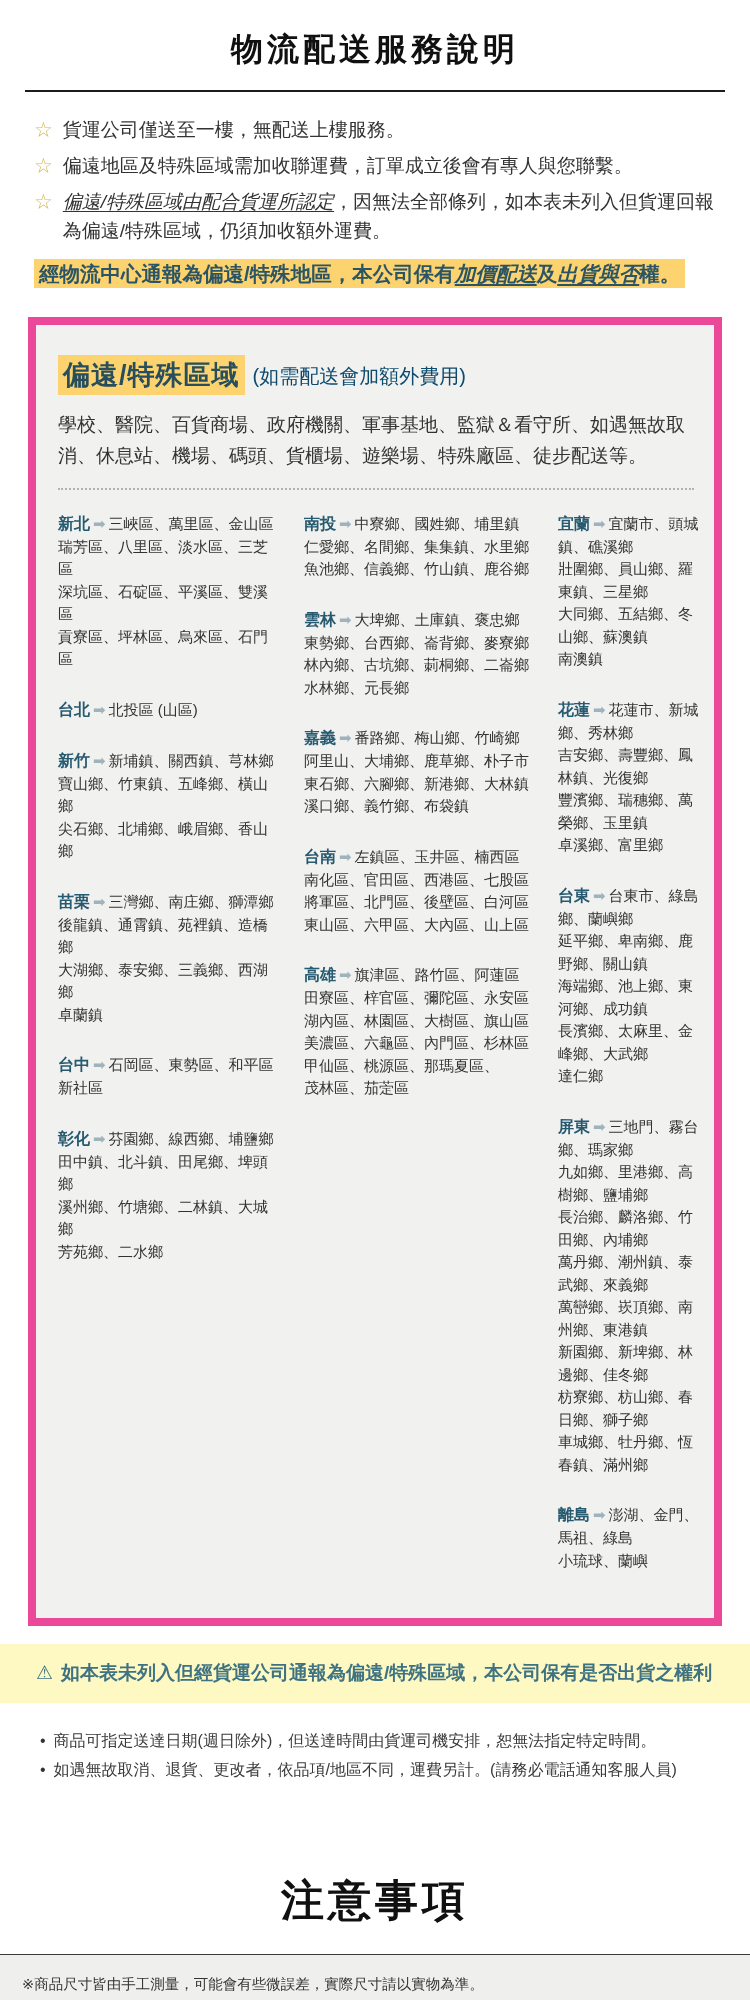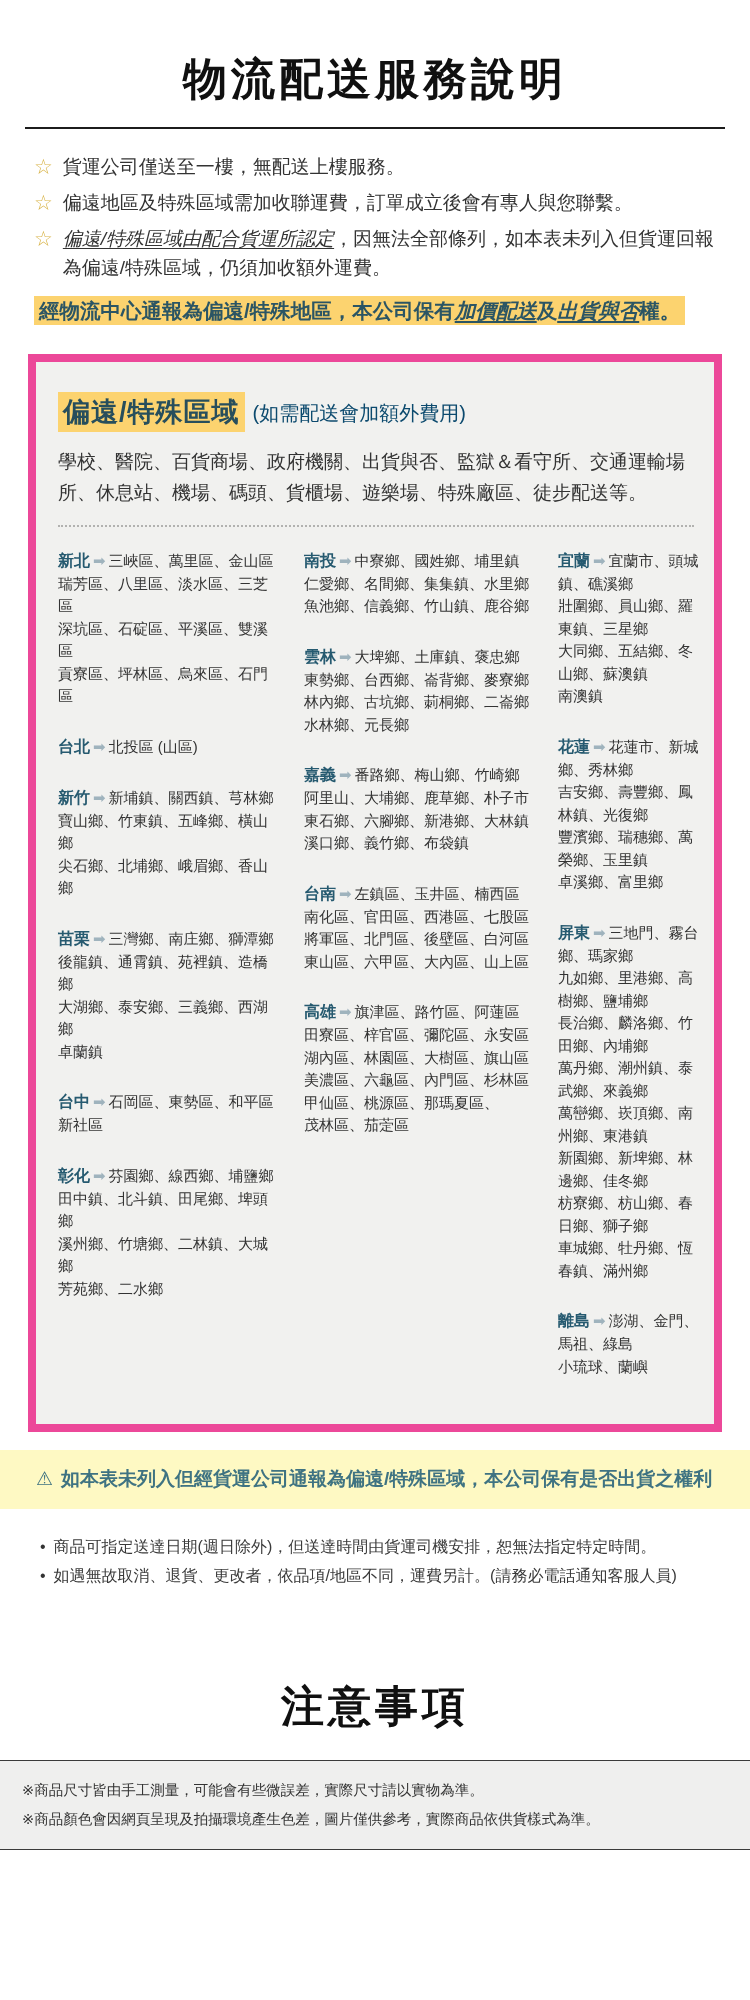--- a/index.html
+++ b/index.html
@@ -1,19 +1,19 @@
 <!DOCTYPE html>
 <html><head>
 <meta charset="utf-8">
 <style>
   html,body{margin:0;padding:0;background:#fff;}
   body{width:750px;font-family:"Liberation Sans","DejaVu Sans",sans-serif;color:#3a3a3a;}
   .serif-title{font-family:"Liberation Serif","DejaVu Serif",serif;font-weight:900;color:#101010;
     text-align:center;letter-spacing:4px;}
-  .main-title{font-size:44px;margin:50px 0 0;}
+  .main-title{font-size:32px;margin:28px 0 0;}
   .title-rule{border-bottom:2px solid #1c1c1c;margin:18px 25px 0;}
   
   .ship-list{margin:24px 34px 0;}
   .ship-item{display:flex;gap:10px;font-size:19px;line-height:1.52;color:#333;margin-bottom:7px;}
   .star-gold{color:#d9b54b;font-size:21px;line-height:1.35;flex:0 0 auto;}
   .u{text-decoration:underline;text-underline-offset:3px;font-style:italic;}
   
   .yellow-note{margin:13px 34px 0;font-size:20.5px;font-weight:700;color:#2b5564;line-height:1.5;}
   .yellow-note .hl{background:#fcd36f;padding:3px 5px;-webkit-box-decoration-break:clone;box-decoration-break:clone;}
   
@@ -60,41 +60,42 @@
     </div>
   </div>
 
 <div class="yellow-note"><span class="hl"><span>經物流中心通報為偏遠/特殊地區，本公司保有</span><span class="u ">加價配送</span><span>及</span><span class="u ">出貨與否</span><span>權。</span></span></div>
 
 <div class="region-box">
   <div class="box-head">
     <span class="box-title">偏遠/特殊區域</span>
     <span class="box-note">(如需配送會加額外費用)</span>
   </div>
-  <div class="box-desc">學校、醫院、百貨商場、政府機關、出貨與否、監獄＆看守所、交通運輸場所、休息站、機場、碼頭、貨櫃場、遊樂場、特殊廠區、徒步配送等。</div>
+  <div class="box-desc">學校、醫院、百貨商場、政府機關、軍事基地、監獄＆看守所、如遇無故取消、休息站、機場、碼頭、貨櫃場、遊樂場、特殊廠區、徒步配送等。</div>
   <div class="dotted"></div>
   <div class="region-grid">
       <div class="region-col">
         <div class="region-group"><span class="region-label">新北</span><span class="region-arrow">➡</span>三峽區、萬里區、金山區<br>瑞芳區、八里區、淡水區、三芝區<br>深坑區、石碇區、平溪區、雙溪區<br>貢寮區、坪林區、烏來區、石門區</div>
         <div class="region-group"><span class="region-label">台北</span><span class="region-arrow">➡</span>北投區 (山區)</div>
         <div class="region-group"><span class="region-label">新竹</span><span class="region-arrow">➡</span>新埔鎮、關西鎮、芎林鄉<br>寶山鄉、竹東鎮、五峰鄉、橫山鄉<br>尖石鄉、北埔鄉、峨眉鄉、香山鄉</div>
         <div class="region-group"><span class="region-label">苗栗</span><span class="region-arrow">➡</span>三灣鄉、南庄鄉、獅潭鄉<br>後龍鎮、通霄鎮、苑裡鎮、造橋鄉<br>大湖鄉、泰安鄉、三義鄉、西湖鄉<br>卓蘭鎮</div>
         <div class="region-group"><span class="region-label">台中</span><span class="region-arrow">➡</span>石岡區、東勢區、和平區<br>新社區</div>
         <div class="region-group"><span class="region-label">彰化</span><span class="region-arrow">➡</span>芬園鄉、線西鄉、埔鹽鄉<br>田中鎮、北斗鎮、田尾鄉、埤頭鄉<br>溪州鄉、竹塘鄉、二林鎮、大城鄉<br>芳苑鄉、二水鄉</div>
       </div>
       <div class="region-col">
         <div class="region-group"><span class="region-label">南投</span><span class="region-arrow">➡</span>中寮鄉、國姓鄉、埔里鎮<br>仁愛鄉、名間鄉、集集鎮、水里鄉<br>魚池鄉、信義鄉、竹山鎮、鹿谷鄉</div>
         <div class="region-group"><span class="region-label">雲林</span><span class="region-arrow">➡</span>大埤鄉、土庫鎮、褒忠鄉<br>東勢鄉、台西鄉、崙背鄉、麥寮鄉<br>林內鄉、古坑鄉、莿桐鄉、二崙鄉<br>水林鄉、元長鄉</div>
         <div class="region-group"><span class="region-label">嘉義</span><span class="region-arrow">➡</span>番路鄉、梅山鄉、竹崎鄉<br>阿里山、大埔鄉、鹿草鄉、朴子市<br>東石鄉、六腳鄉、新港鄉、大林鎮<br>溪口鄉、義竹鄉、布袋鎮</div>
         <div class="region-group"><span class="region-label">台南</span><span class="region-arrow">➡</span>左鎮區、玉井區、楠西區<br>南化區、官田區、西港區、七股區<br>將軍區、北門區、後壁區、白河區<br>東山區、六甲區、大內區、山上區</div>
         <div class="region-group"><span class="region-label">高雄</span><span class="region-arrow">➡</span>旗津區、路竹區、阿蓮區<br>田寮區、梓官區、彌陀區、永安區<br>湖內區、林園區、大樹區、旗山區<br>美濃區、六龜區、內門區、杉林區<br>甲仙區、桃源區、那瑪夏區、<br>茂林區、茄萣區</div>
       </div>
       <div class="region-col">
         <div class="region-group"><span class="region-label">宜蘭</span><span class="region-arrow">➡</span>宜蘭市、頭城鎮、礁溪鄉<br>壯圍鄉、員山鄉、羅東鎮、三星鄉<br>大同鄉、五結鄉、冬山鄉、蘇澳鎮<br>南澳鎮</div>
         <div class="region-group"><span class="region-label">花蓮</span><span class="region-arrow">➡</span>花蓮市、新城鄉、秀林鄉<br>吉安鄉、壽豐鄉、鳳林鎮、光復鄉<br>豐濱鄉、瑞穗鄉、萬榮鄉、玉里鎮<br>卓溪鄉、富里鄉</div>
+        <div class="region-group"><span class="region-label">台東</span><span class="region-arrow">➡</span>台東市、綠島鄉、蘭嶼鄉<br>延平鄉、卑南鄉、鹿野鄉、關山鎮<br>海端鄉、池上鄉、東河鄉、成功鎮<br>長濱鄉、太麻里、金峰鄉、大武鄉<br>達仁鄉</div>
         <div class="region-group"><span class="region-label">屏東</span><span class="region-arrow">➡</span>三地門、霧台鄉、瑪家鄉<br>九如鄉、里港鄉、高樹鄉、鹽埔鄉<br>長治鄉、麟洛鄉、竹田鄉、內埔鄉<br>萬丹鄉、潮州鎮、泰武鄉、來義鄉<br>萬巒鄉、崁頂鄉、南州鄉、東港鎮<br>新園鄉、新埤鄉、林邊鄉、佳冬鄉<br>枋寮鄉、枋山鄉、春日鄉、獅子鄉<br>車城鄉、牡丹鄉、恆春鎮、滿州鄉</div>
         <div class="region-group"><span class="region-label">離島</span><span class="region-arrow">➡</span>澎湖、金門、馬祖、綠島<br>小琉球、蘭嶼</div>
       </div>
     </div>
 </div>
 
 <div class="notice-strip">
   <span class="warn-glyph">⚠</span><span>如本表未列入但經貨運公司通報為偏遠/特殊區域，本公司保有是否出貨之權利</span>
 </div>
 

